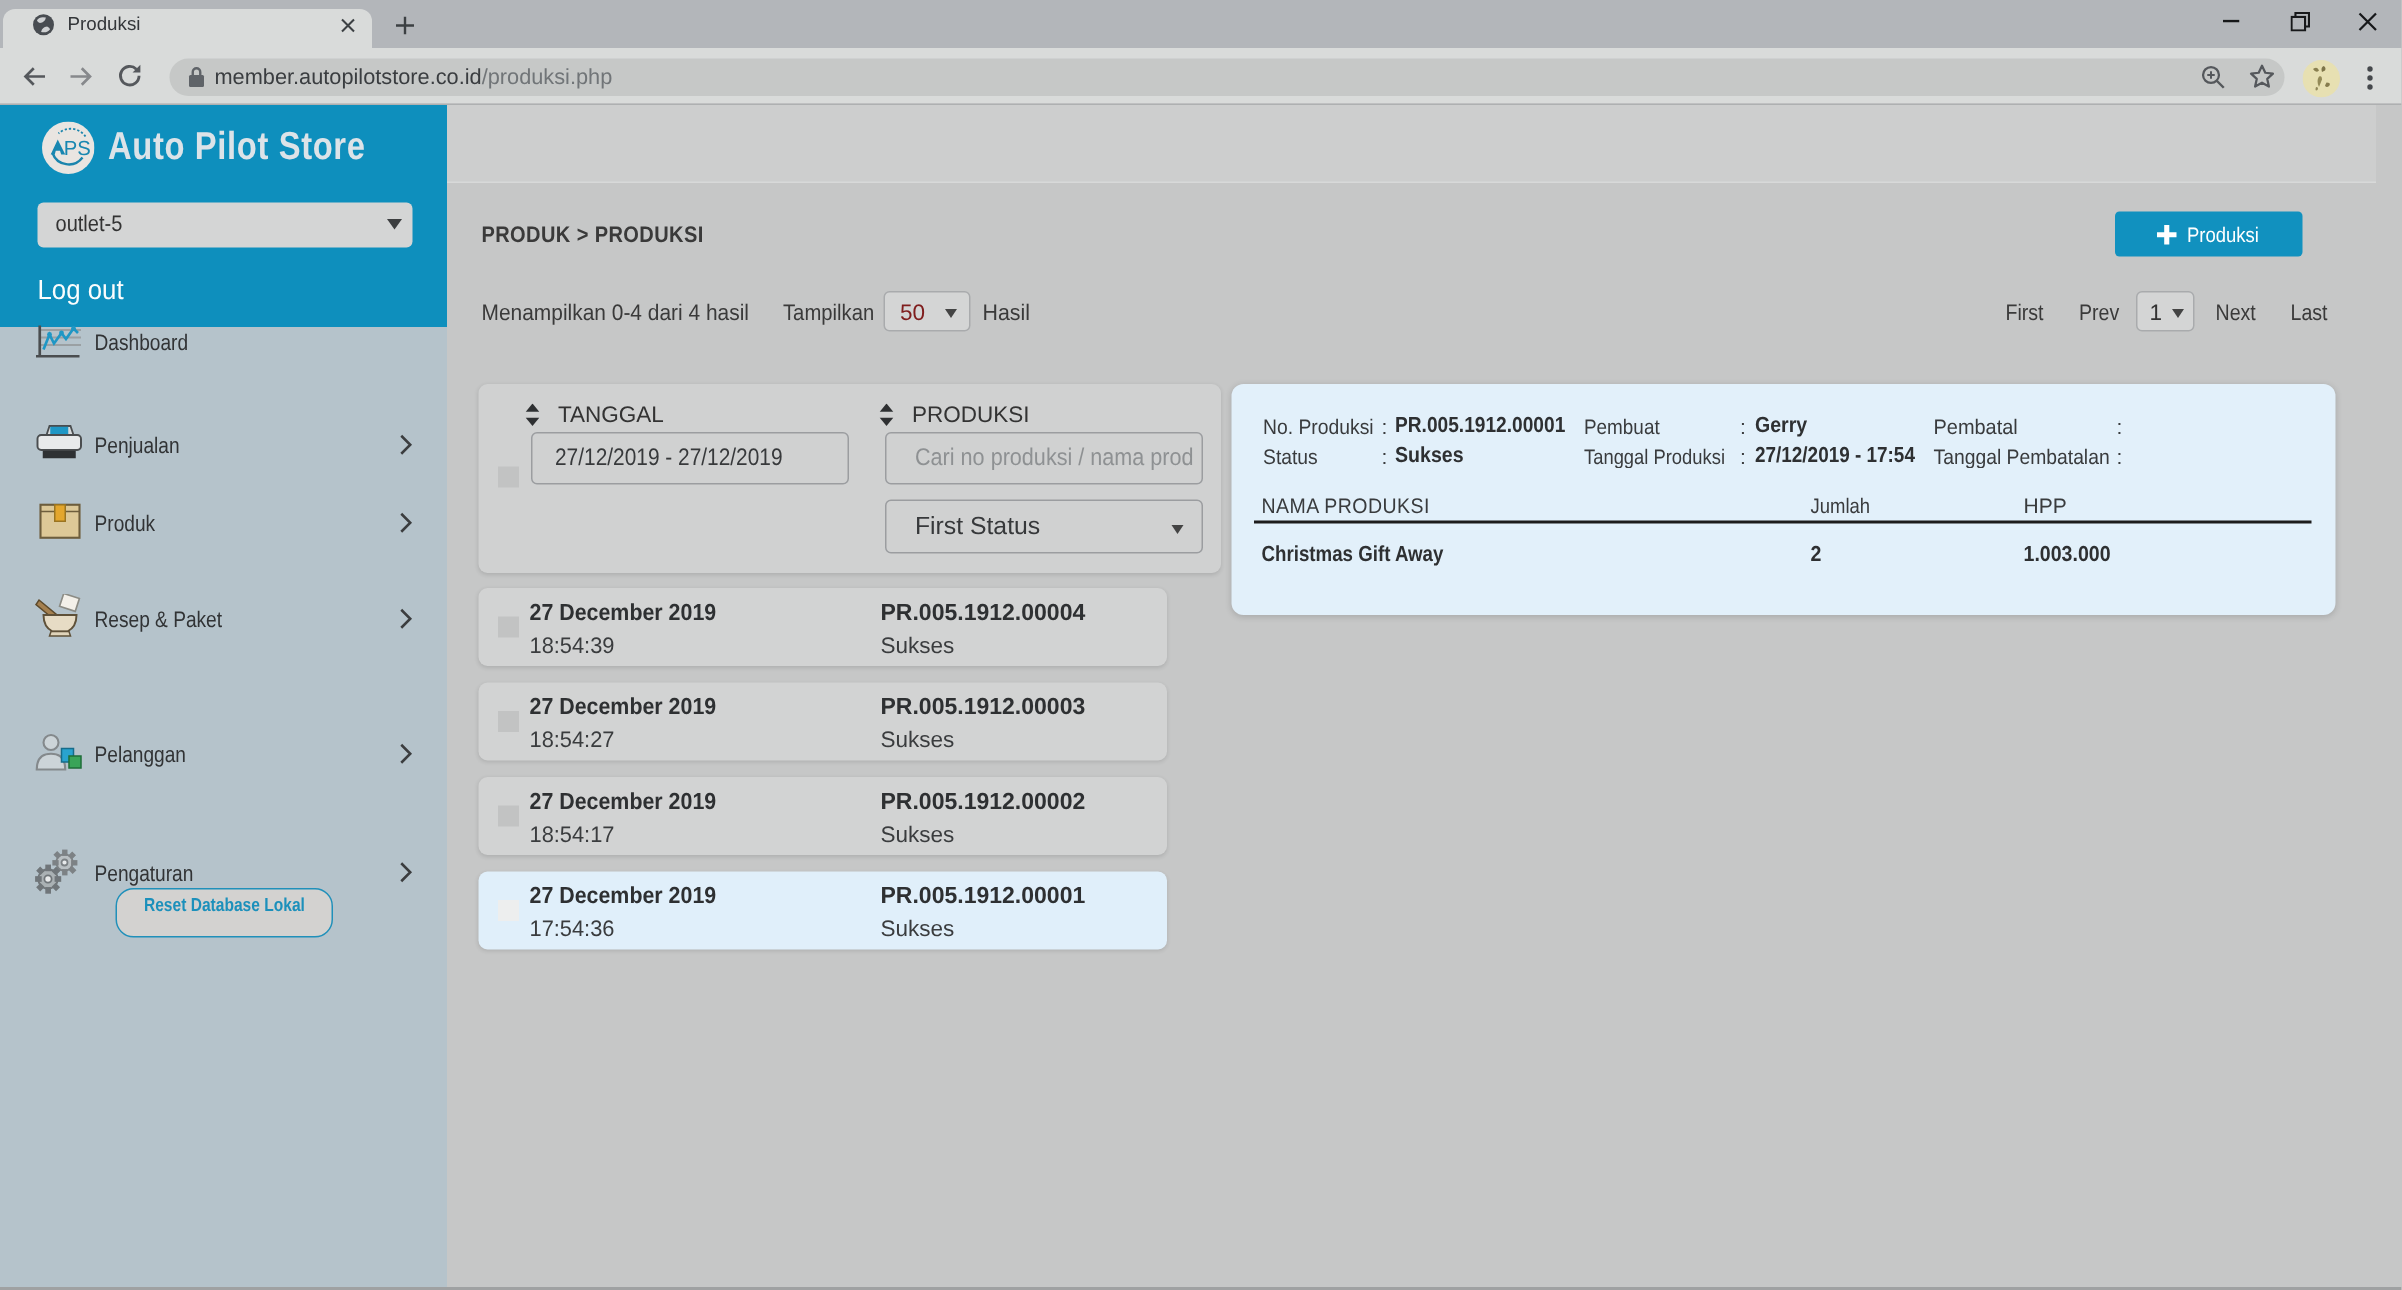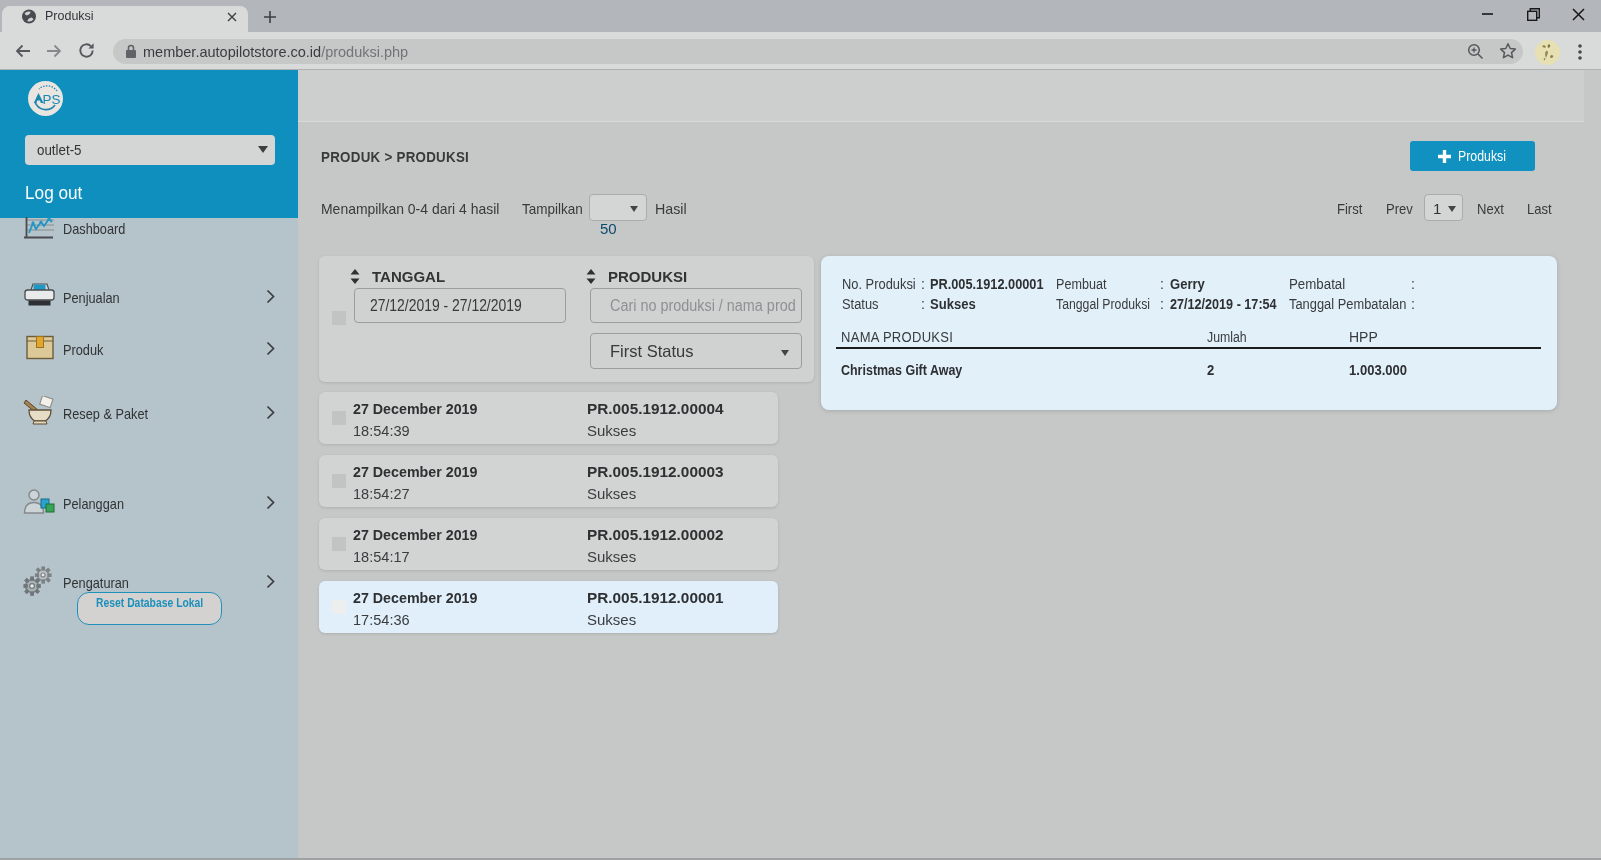--- a/index.html
+++ b/index.html
@@ -35,32 +35,32 @@
   #resetbtn { left:77px; top:522px; width:145px; height:33px; background:#d3d2d0; border:1.5px solid #2090ba; border-radius:12px; color:#1c90bb; font-weight:bold; font-size:12.5px; text-align:center; line-height:20px; }
 
   
   #topstrip { left:298px; top:70px; width:1286px; height:52px; background:#cdcece; border-bottom:1px solid #d8d9d9; }
   #breadcrumb { left:321px; top:148px; font-size:15px; font-weight:bold; color:#3a3a3a; letter-spacing:0.3px; }
   #addbtn { left:1410px; top:141px; width:125px; height:30px; background:#1191bf; border-radius:3px; color:#fff; font-size:14px; }
   #showing { left:321px; top:200px; font-size:15px; color:#3a3a3a; }
   #tampilkan { left:522px; top:200px; font-size:15px; color:#3a3a3a; }
   .sel { background:#d4d5d5; border:1px solid #a9abad; border-radius:4px; }
   #sel50 { left:589px; top:194px; width:58px; height:27px; }
-  #sel50 .txt { position:absolute; left:10px; top:5px; font-size:15px; color:#0c4a6e;margin-top:20px; }
+  #sel50 .txt { position:absolute; left:10px; top:5px; font-size:15px; color:#7f1d1d; }
   #hasil { left:655px; top:200px; font-size:15px; color:#3a3a3a; }
   .pag { font-size:15px; color:#3a3a3a; top:200px; }
   #selpage { left:1424px; top:194px; width:39px; height:27px; }
   #selpage .txt { position:absolute; left:8px; top:5px; font-size:15px; color:#333; }
   .selarr { position:absolute; width:0; height:0; border-left:4px solid transparent; border-right:4px solid transparent; border-top:6px solid #444; }
 
   
   .block { background:#d2d3d3; border-radius:6px; box-shadow:0 1px 3px rgba(0,0,0,0.12); }
   #filterblock { left:319px; top:256px; width:495px; height:126px; background:#d0d1d1; }
   .cbx { position:absolute; width:14px; height:14px; background:#c2c3c3; }
-  .colhead { position:absolute; font-size:15px; font-weight:bold; color:#333;text-align:right; }
+  .colhead { position:absolute; font-size:15px; font-weight:normal; color:#333;text-align:right; }
   .input { position:absolute; border:1px solid #9b9da0; border-radius:4px; }
   .row { position:absolute; left:319px; width:459px; height:52px;padding-left:22px; }
   .rdate { position:absolute; left:34px; top:8px; font-size:15.5px; font-weight:bold; color:#2e3032; line-height:18px; }
   .rtime { position:absolute; left:34px; top:30px; font-size:15px; color:#3a3c3e; line-height:17px; }
   .rno { position:absolute; left:268px; top:8px; font-size:15.5px; font-weight:bold; color:#2e3032; line-height:18px; }
   .rstat { position:absolute; left:268px; top:30px; font-size:15px; color:#3a3c3e; line-height:17px; }
 
   
   #detail { left:821px; top:256px; width:736px; height:154px; background:#e2f0fa; border-radius:8px; box-shadow:0 1px 4px rgba(0,0,0,0.15); }
   #detail .lab { position:absolute; font-size:14px; color:#393b3d; line-height:16px; }
@@ -138,20 +138,21 @@
   <div id="app" class="abs">
     <div id="sidebar" class="abs">
       <div id="sbhead" class="abs"></div>
       <svg class="abs" style="left:28px; top:11px;" width="35" height="35" viewBox="0 0 35 35">
         <circle cx="17.5" cy="17.5" r="17.5" fill="#e9e5e1"></circle>
         <path d="M29 10 A12 12 0 0 0 11 8" fill="none" stroke="#1b85ad" stroke-width="1.2" stroke-dasharray="1.5,1.3"></path>
         <path d="M7 21 A11.5 11.5 0 0 0 27 24" fill="none" stroke="#1b85ad" stroke-width="1.6"></path>
         <path d="M7.5 12 L12.5 22 H9.8 L9 19.5 H6.2 L5.5 22 H2.8 Z" fill="#1887b1" transform="translate(3,0)"></path>
         <text x="14.5" y="22.5" font-family="Liberation Sans, sans-serif" font-size="13.5" fill="#1887b1">PS</text>
       </svg>
+      <div id="sbtitle" class="abs"><span class="sq" style="--sx:0.84;">Auto Pilot Store</span></div>
       <div id="outlet" class="abs">
         <span class="txt sq" style="--sx:0.89;">outlet-5</span>
         <span class="arr"></span>
       </div>
       <div id="logout" class="abs"><span class="sq" style="--sx:0.93;">Log out</span></div>
 
       <div class="mi" style="top:145px;">
         <svg class="abs" style="left:23px; top:1px;" width="33" height="24" viewBox="0 0 33 24">
           <path d="M4 4 H31 M4 9 H31 M4 14 H31" stroke="#9aa0a3" stroke-width="1.3"></path>
           <path d="M3.5 1 V21 M1 21.5 H30" stroke="#4a4d4f" stroke-width="1.8"></path>

